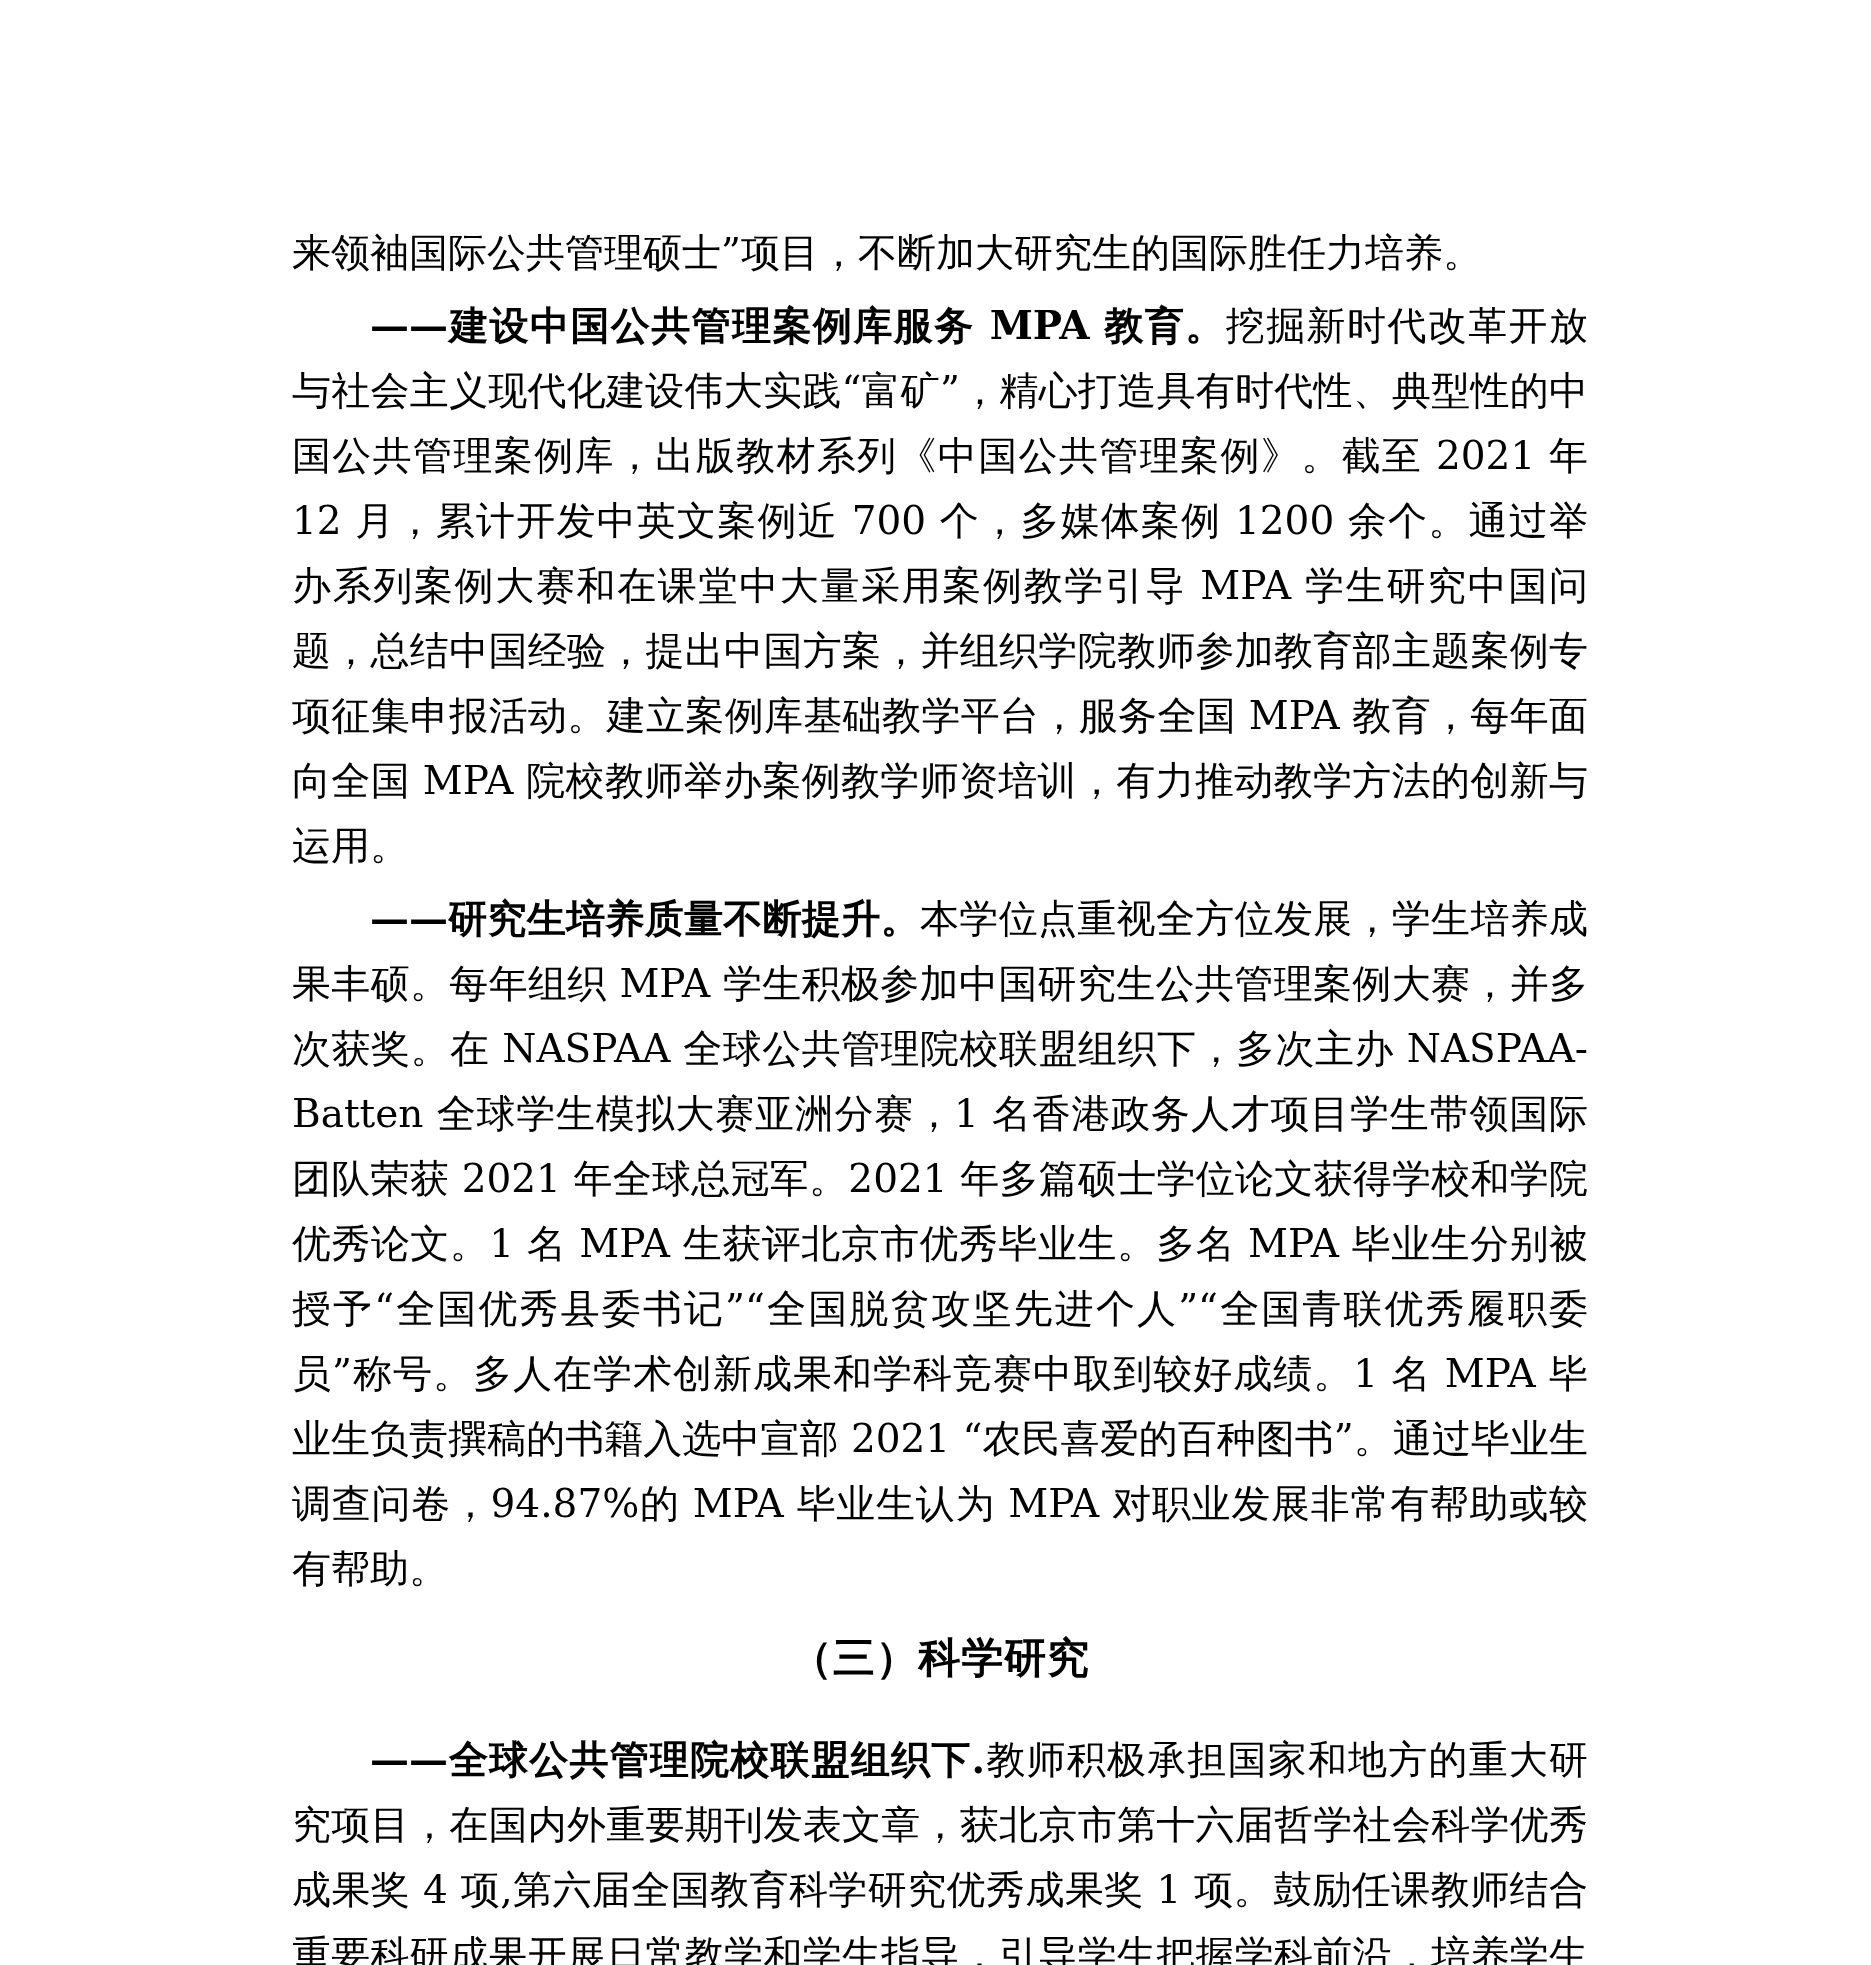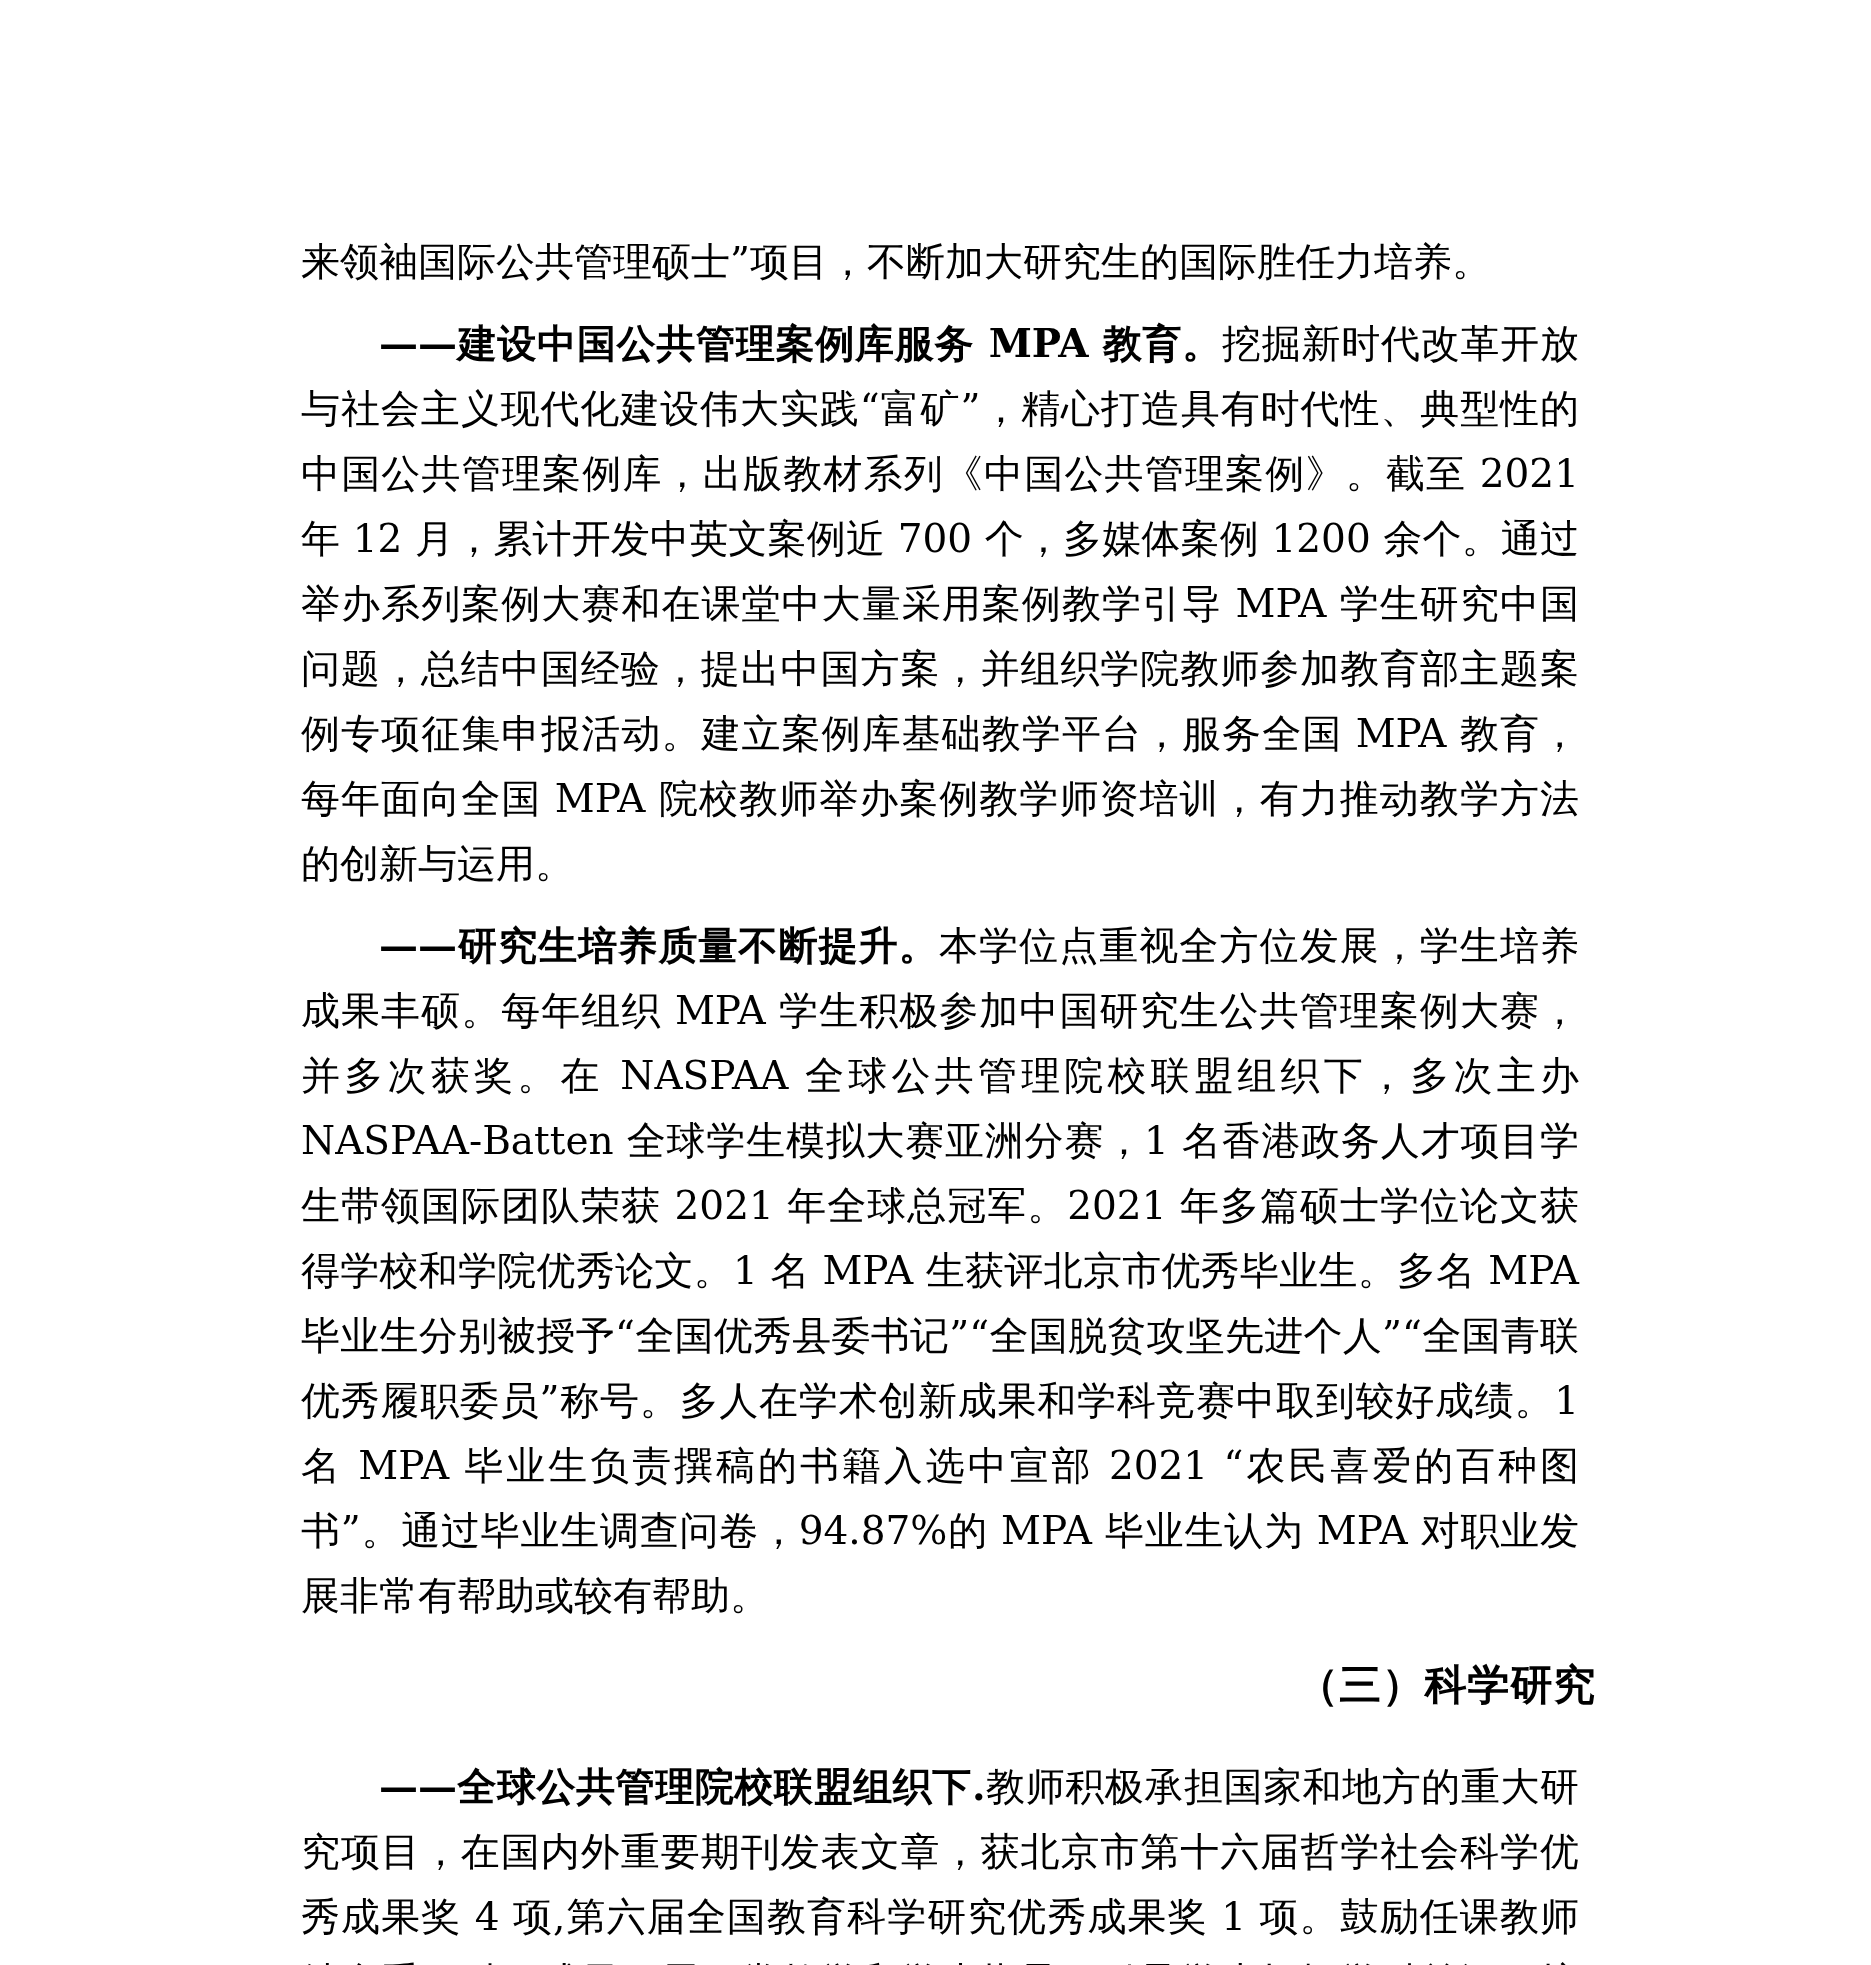--- a/index.html
+++ b/index.html
@@ -18,40 +18,40 @@
   }
   .content {
     position: absolute;
     left: 284px;
     top: 212px;
     width: 1312px;
     text-align: justify;
     text-justify: inter-ideograph;
   }
   .para {
-    margin: 17px;
+    margin: 8px;
     font-size: 39px;
     line-height: 65px;
     word-break: normal;
     overflow-wrap: break-word;
   }
   .para.indent {
     text-indent: 2em;
   }
   .lead-bold {
     font-weight: bold;
   }
   .section-heading {
     font-family: "DejaVu Sans", "Liberation Sans", sans-serif;
     font-weight: bold;
     font-size: 42px;
     line-height: 67px;
     margin: 23px 0 36px 0;
     text-indent: 0;
-    text-align: right;
+    text-align: center;
     letter-spacing: 0.8px;
   }
 </style>
 </head>
 <body>
 
 <div class="page">
   <div class="content">
       <p class="para"><span>来领袖国际公共管理硕士”项目，不断加大研究生的国际胜任力培养。</span></p>
       <p class="para indent"><span class="lead-bold">——建设中国公共管理案例库服务 MPA 教育。</span><span>挖掘新时代改革开放与社会主义现代化建设伟大实践“富矿”，精心打造具有时代性、典型性的中国公共管理案例库，出版教材系列《中国公共管理案例》。截至 2021 年 12 月，累计开发中英文案例近 700 个，多媒体案例 1200 余个。通过举办系列案例大赛和在课堂中大量采用案例教学引导 MPA 学生研究中国问题，总结中国经验，提出中国方案，并组织学院教师参加教育部主题案例专项征集申报活动。建立案例库基础教学平台，服务全国 MPA 教育，每年面向全国 MPA 院校教师举办案例教学师资培训，有力推动教学方法的创新与运用。</span></p>

